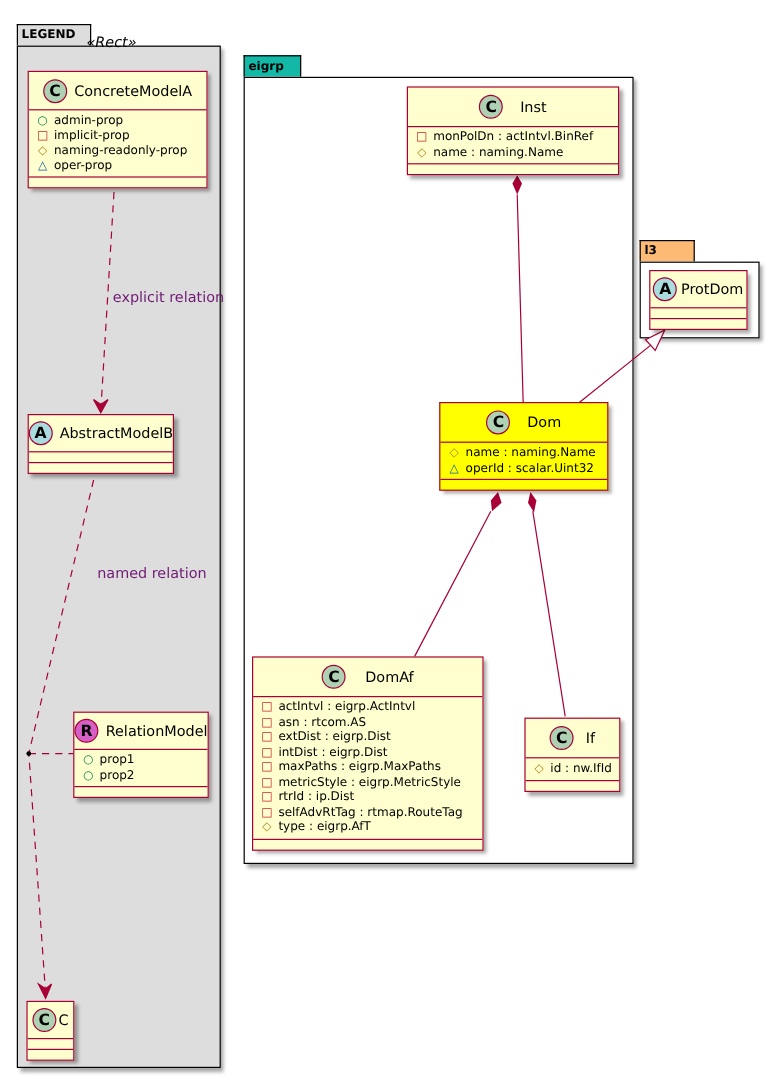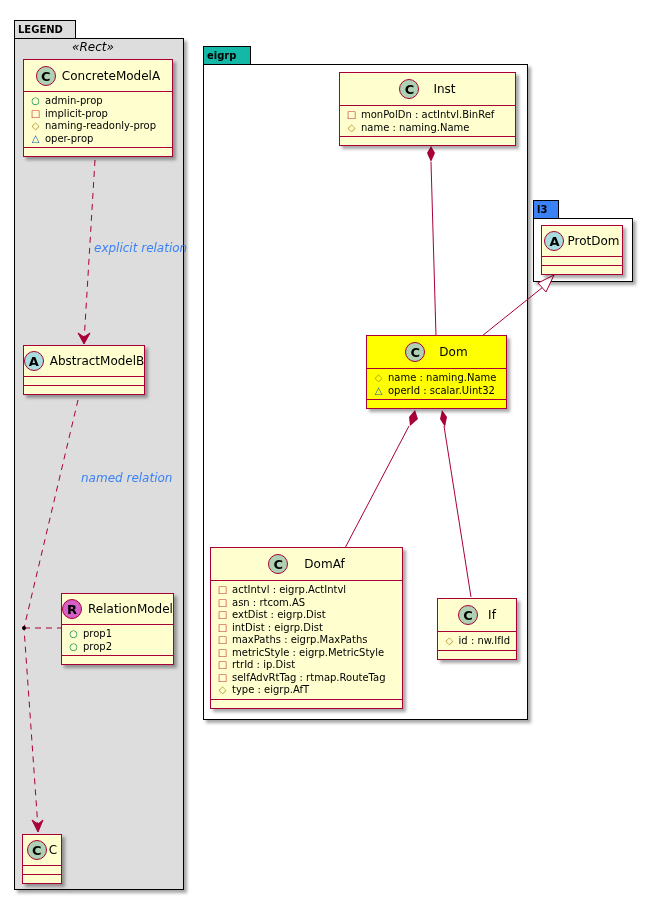--- a/index.html
+++ b/index.html
@@ -28,39 +28,39 @@
   .cls-attrs { padding:3px 6px 2px 6px; font-size:10px; line-height:12.5px; color:#000;
                border-bottom:1.2px solid #a80036; }
   .attr { white-space:nowrap; display:flex; align-items:center; }
   .vis { display:inline-block; width:11px; margin-right:4px; font-size:10px; text-align:center; }
   .vis.public { color:#038048; }
   .vis.private { color:#c82930; }
   .vis.protected { color:#b38d22; }
   .vis.package { color:#1963a0; }
   .cls-empty { height:8px; border-bottom:1.2px solid #a80036; }
   .cls-empty:last-child { border-bottom:none; }
-  .lbl { position:absolute; font-size:12px; color:#3b82f6; white-space:nowrap;font-style:italic; }
+  .lbl { position:absolute; font-size:12px; color:#701a75; white-space:nowrap; }
   .stereo { position:absolute; font-size:12px; font-style:italic; color:#000; }
 </style>
 </head>
 <body>
 
 <div class="pkg">
   <div class="pkg-tab" style="left:14px;top:20px;width:62px;background:#dddddd;">LEGEND</div>
   <div class="pkg-body" style="left:14px;top:38px;width:170px;height:852px;background:#dddddd;"></div>
 </div>
-<div class="stereo" style="left:72px;top:40px;text-align:right;">«Rect»</div>
+<div class="stereo" style="left:72px;top:28px;text-align:right;">«Rect»</div>
 
 <div class="pkg">
   <div class="pkg-tab" style="left:203px;top:46px;width:48px;background:#14b8a6;">eigrp</div>
   <div class="pkg-body" style="left:203px;top:64px;width:325px;height:656px;background:#ffffff;"></div>
 </div>
 
 <div class="pkg">
-  <div class="pkg-tab" style="left:533px;top:200px;width:26px;background:#3b82f6;">l3</div>
+  <div class="pkg-tab" style="left:533px;top:200px;width:46px;background:#fdba74;">l3</div>
   <div class="pkg-body" style="left:533px;top:218px;width:100px;height:64px;background:#ffffff;"></div>
 </div>
 
 <svg class="edges" viewBox="0 0 652 902">
 
   <path d="M95,160 L84,342" stroke="#a80036" stroke-width="1" fill="none" stroke-dasharray="6,5"></path>
   <path d="M78,333 L84,344 L90,333 L84,337 Z" fill="#a80036" stroke="#a80036"></path>
 
   <path d="M78,400 L24,628 L38,828" stroke="#a80036" stroke-width="1" fill="none" stroke-dasharray="6,5"></path>
   <path d="M32,820 L38,832 L43,820 L38,824 Z" fill="#a80036" stroke="#a80036"></path>

